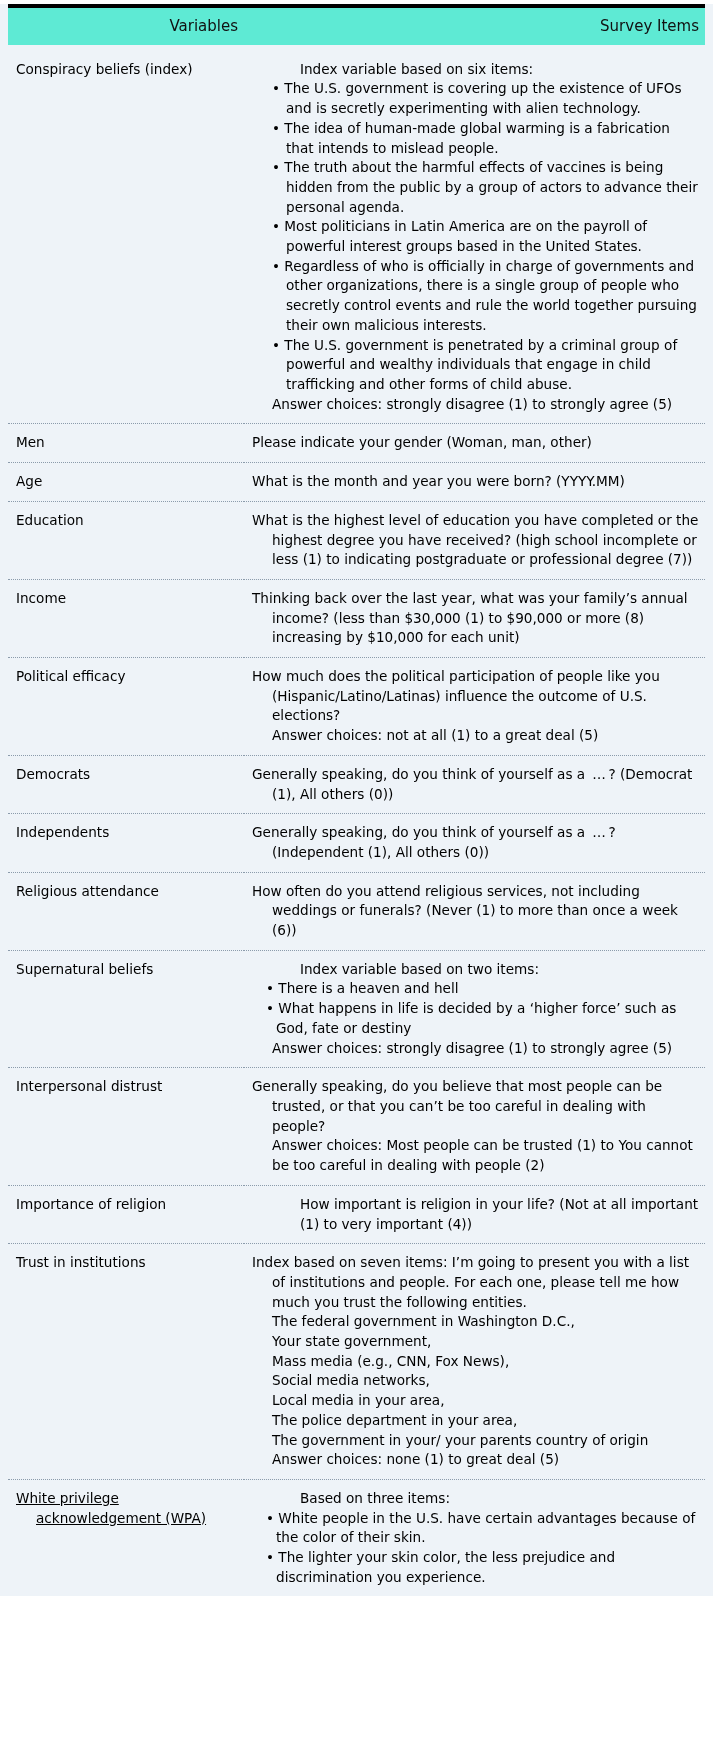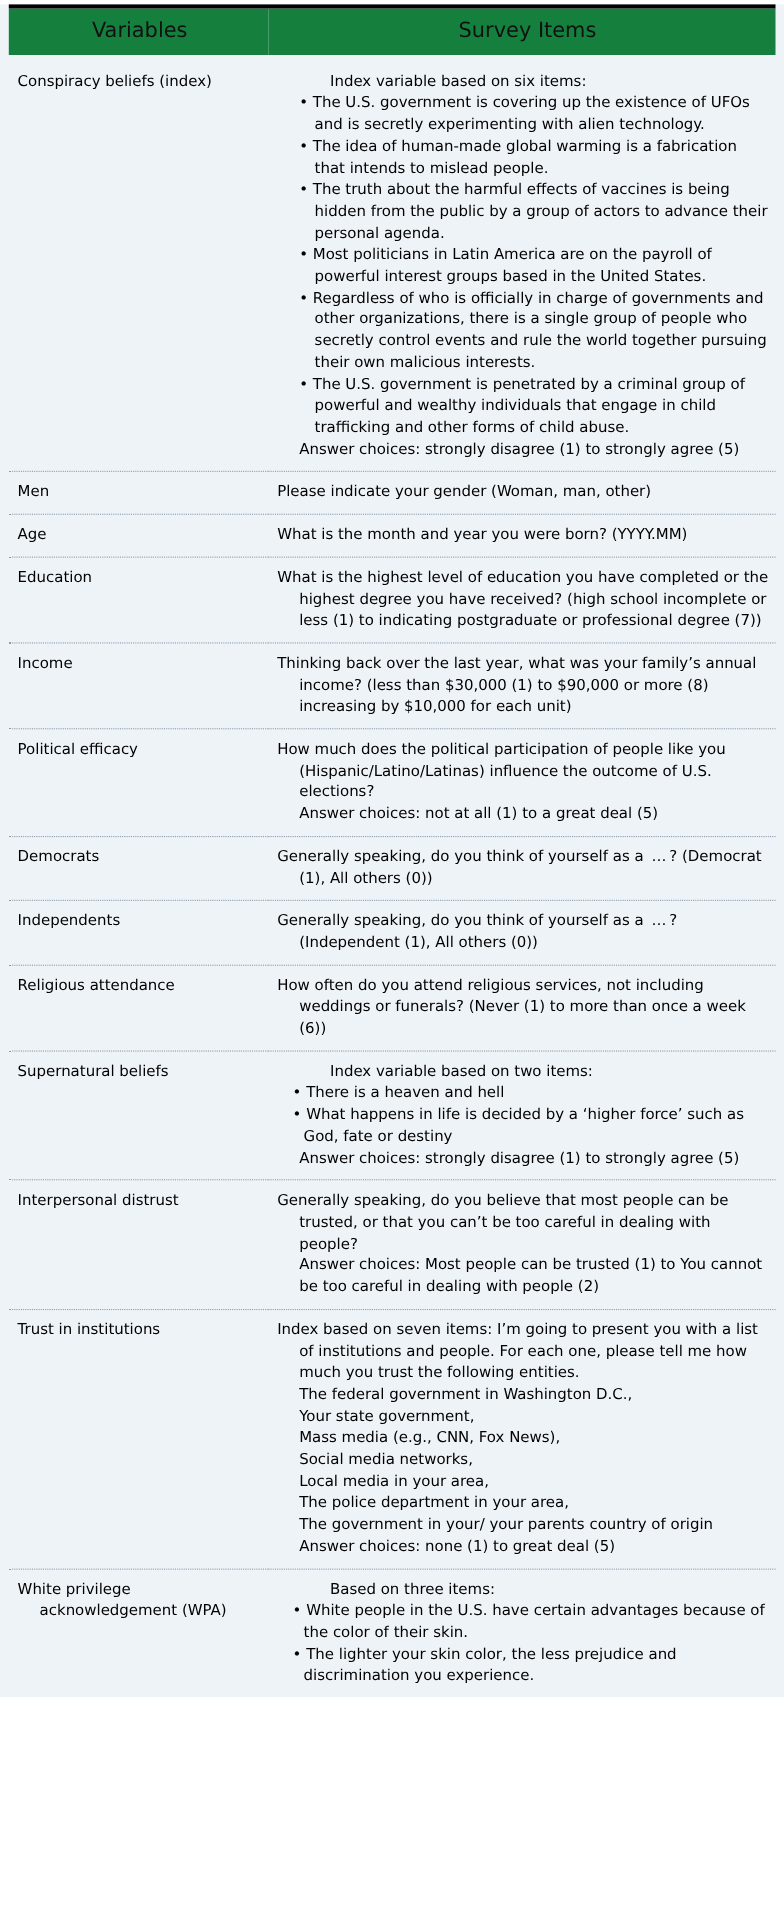--- a/index.html
+++ b/index.html
@@ -25,24 +25,24 @@
     width: 697px;
     margin: 0 8px;
     border-collapse: collapse;
     table-layout: fixed;
     background: #eef3f8;
   }
   table.survey-table col.c-var { width: 236px; }
   table.survey-table col.c-item { width: 461px; }
 
   thead th {
-    background: #15803d;
-    text-align: center;
+    background: #5eead4;
+    text-align: right;
     font-weight: normal;
-    font-size: 19px;
+    font-size: 15px;
     color: #111111;
     padding: 9px 6px 9px 8px;
     vertical-align: bottom;
     line-height: 1.25;
   }
   thead th.th-item { padding-left: 16px; }
 
   thead tr.head-spacer td {
     height: 6px;
     padding: 0;
@@ -95,20 +95,21 @@
   .line.bullet-tight {
     padding-left: 24px;
     text-indent: -10px;
   }
   .line.bullet-tight::before {
     content: "\2022\00a0";
   }
   td.cell-var.indent-wrap .var-label {
     padding-left: 20px;
     text-indent: -20px;
+    text-decoration: underline;
   }
 </style>
 </head>
 <body>
 
 <div id="table-wrap">
 
   <div class="rule-top"></div>
 
   <table class="survey-table">
@@ -221,20 +222,28 @@
         <tr class="data-row">
           <td class="cell-var"><span class="var-label">Interpersonal distrust</span></td>
           <td class="cell-item">
             <div class="lines">
               <span class="line">Generally speaking, do you believe that most people can be trusted, or that you can’t be too careful in dealing with people?</span>
               <span class="line hang">Answer choices: Most people can be trusted (1) to You cannot be too careful in dealing with people (2)</span>
             </div>
           </td>
         </tr>
         <tr class="data-row">
+          <td class="cell-var"><span class="var-label">Importance of religion</span></td>
+          <td class="cell-item">
+            <div class="lines">
+              <span class="line flush">How important is religion in your life? (Not at all important (1) to very important (4))</span>
+            </div>
+          </td>
+        </tr>
+        <tr class="data-row">
           <td class="cell-var"><span class="var-label">Trust in institutions</span></td>
           <td class="cell-item">
             <div class="lines">
               <span class="line">Index based on seven items: I’m going to present you with a list of institutions and people. For each one, please tell me how much you trust the following entities.</span>
               <span class="line hang">The federal government in Washington D.C.,</span>
               <span class="line hang">Your state government,</span>
               <span class="line hang">Mass media (e.g., CNN, Fox News),</span>
               <span class="line hang">Social media networks,</span>
               <span class="line hang">Local media in your area,</span>
               <span class="line hang">The police department in your area,</span>

